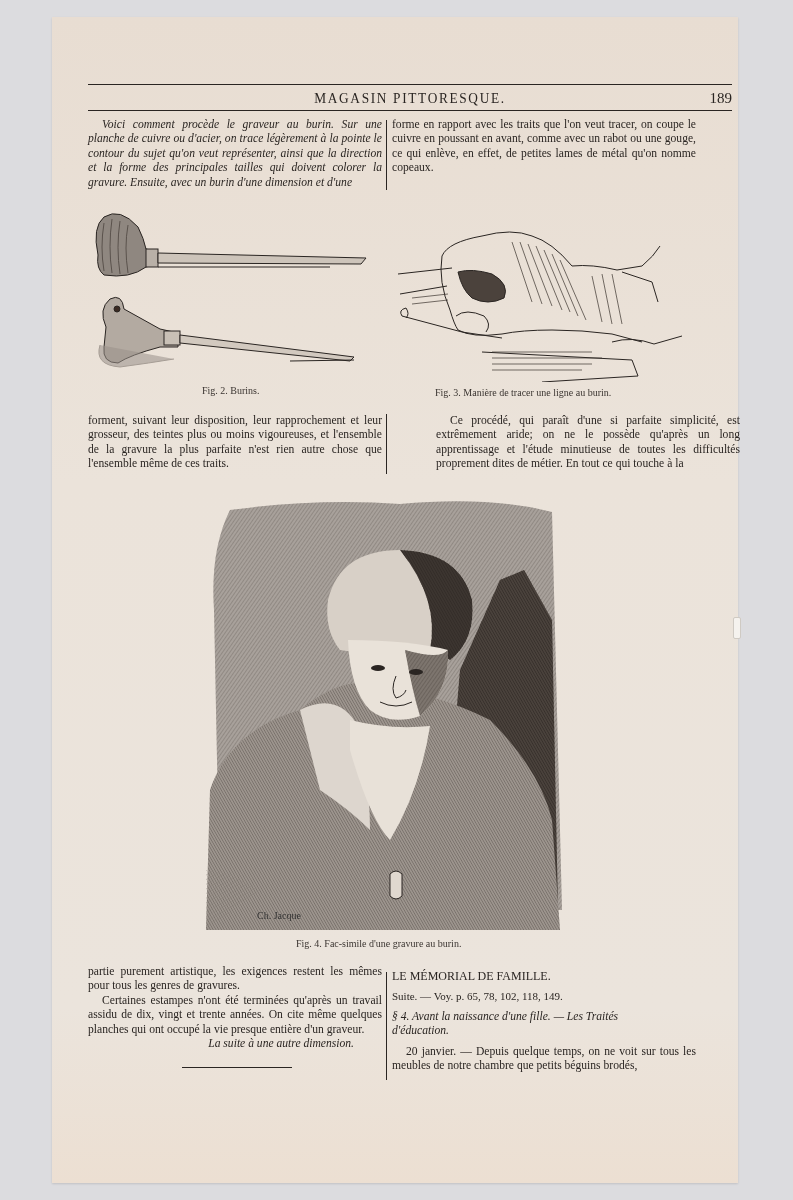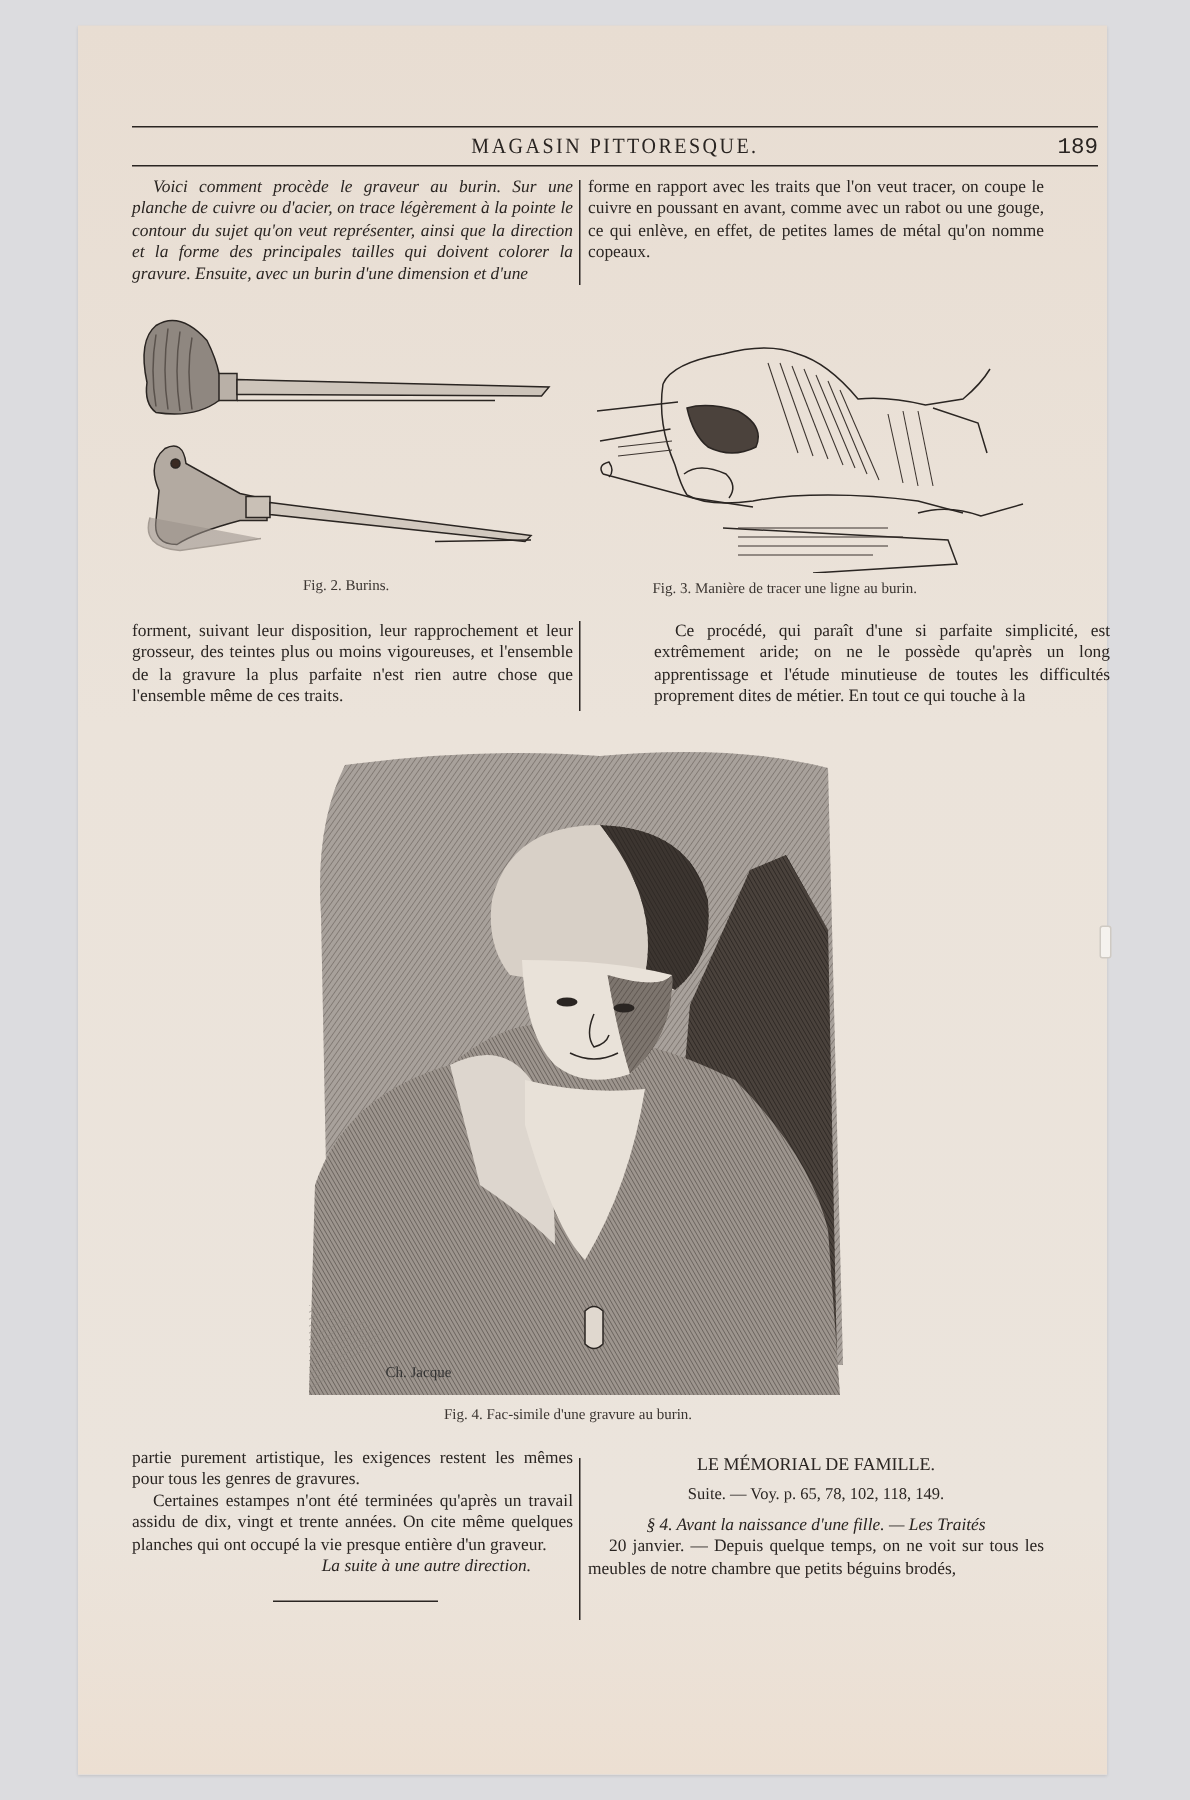--- a/index.html
+++ b/index.html
@@ -15,29 +15,29 @@
   .rule { position:absolute; left:36px; width:644px; height:0; border-top:1.4px solid #2a2522; }
   .running-head {
     position:absolute; top:73px; left:36px; width:644px; height:20px;
   }
   .running-title {
     position:absolute; left:0; right:0; text-align:center; top:0;
     font-family:"Liberation Serif",serif; font-size:14.5px; letter-spacing:1.8px;
     transform:scaleX(0.92);
   }
   .page-number {
-    position:absolute; right:0; top:0; font-family:Liberation Mono, monospace; font-size:15px;
+    position:absolute; right:0; top:0; font-family:Liberation Serif, serif; font-size:15px;
   }
   .col { position:absolute; font-family:"Liberation Serif",serif; font-size:11.6px; line-height:14.4px; text-align:justify; }
   .col p { margin:0; }
   .indent { text-indent:14px; }
   .vrule { position:absolute; border-left:1.3px solid #2a2522; }
   .caption { position:absolute; font-family:"Liberation Serif",serif; font-size:10px; color:#3b3531; }
   .fig { position:absolute; }
-  .center { text-align:center; }
+  .center { }
   .italic { font-style:italic; }
   .right { text-align:right; }
   .short-rule { position:absolute; border-top:1.3px solid #2a2522; }
   .signature { position:absolute; font-family:"Liberation Serif",serif; font-size:10px; color:#333;text-align:center; }
   .tab-notch { position:absolute; right:-3px; top:600px; width:6px; height:20px; background:#f5f2ee; border:1px solid #cfcac3; border-radius:2px; }
 </style>
 </head>
 <body>
 
 <div class="page">
@@ -153,26 +153,27 @@
     <path d="M180 212 Q196 220 212 212" stroke="#2a2522" fill="none"></path>
     <path d="M190 384 Q196 378 202 384 L202 406 Q196 412 190 406Z" fill="#e0d8cf" stroke="#2a2522"></path>
     <path d="M6 440 L6 380 Q30 380 60 400" fill="url(#hatchLight)"></path>
   </svg>
   <div class="signature" style="left:205px; top:893px;">Ch. Jacque</div>
   <div class="caption" style="left:244px; top:921px;">Fig. 4. Fac-simile d'une gravure au burin.</div>
 
   <div class="col" style="left:36px; top:948px; width:294px;">
     <p>partie purement artistique, les exigences restent les mêmes pour tous les genres de gravures.</p>
     <p class="indent">Certaines estampes n'ont été terminées qu'après un travail assidu de dix, vingt et trente années. On cite même quelques planches qui ont occupé la vie presque entière d'un graveur.</p>
-    <p class="italic right" style="padding-right:28px;">La suite à une autre direction.</p>
+    <p class="italic right" style="padding-right:28px;">La suite à une autre dimension.</p>
   </div>
   <div class="short-rule" style="left:130px; top:1050px; width:110px;"></div>
 
   <div class="vrule" style="left:334px; top:955px; height:108px;"></div>
   <div class="col" style="left:340px; top:952px; width:304px;">
     <p class="center" style="font-size:12px; margin-bottom:6px;">LE MÉMORIAL DE FAMILLE.</p>
     <p class="center" style="font-size:11px; margin-bottom:6px;">Suite. — Voy. p. 65, 78, 102, 118, 149.</p>
     <p class="center italic">§ 4. Avant la naissance d'une fille. — Les Traités</p>
+    <p class="center italic" style="margin-bottom:6px;">d'éducation.</p>
     <p class="indent">20 janvier. — Depuis quelque temps, on ne voit sur tous les meubles de notre chambre que petits béguins brodés,</p>
   </div>
 
   <div class="tab-notch"></div>
 </div>
 
 </body></html>

